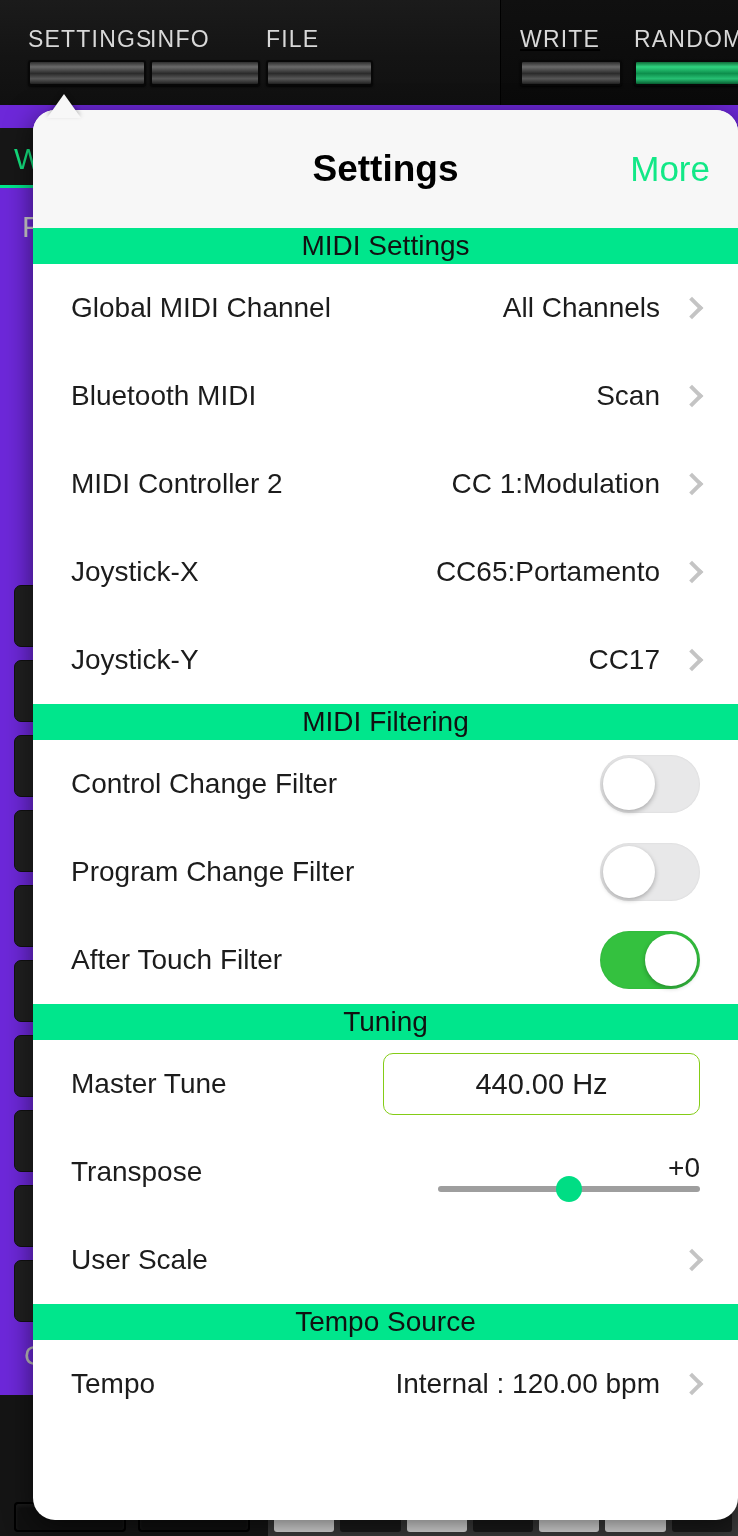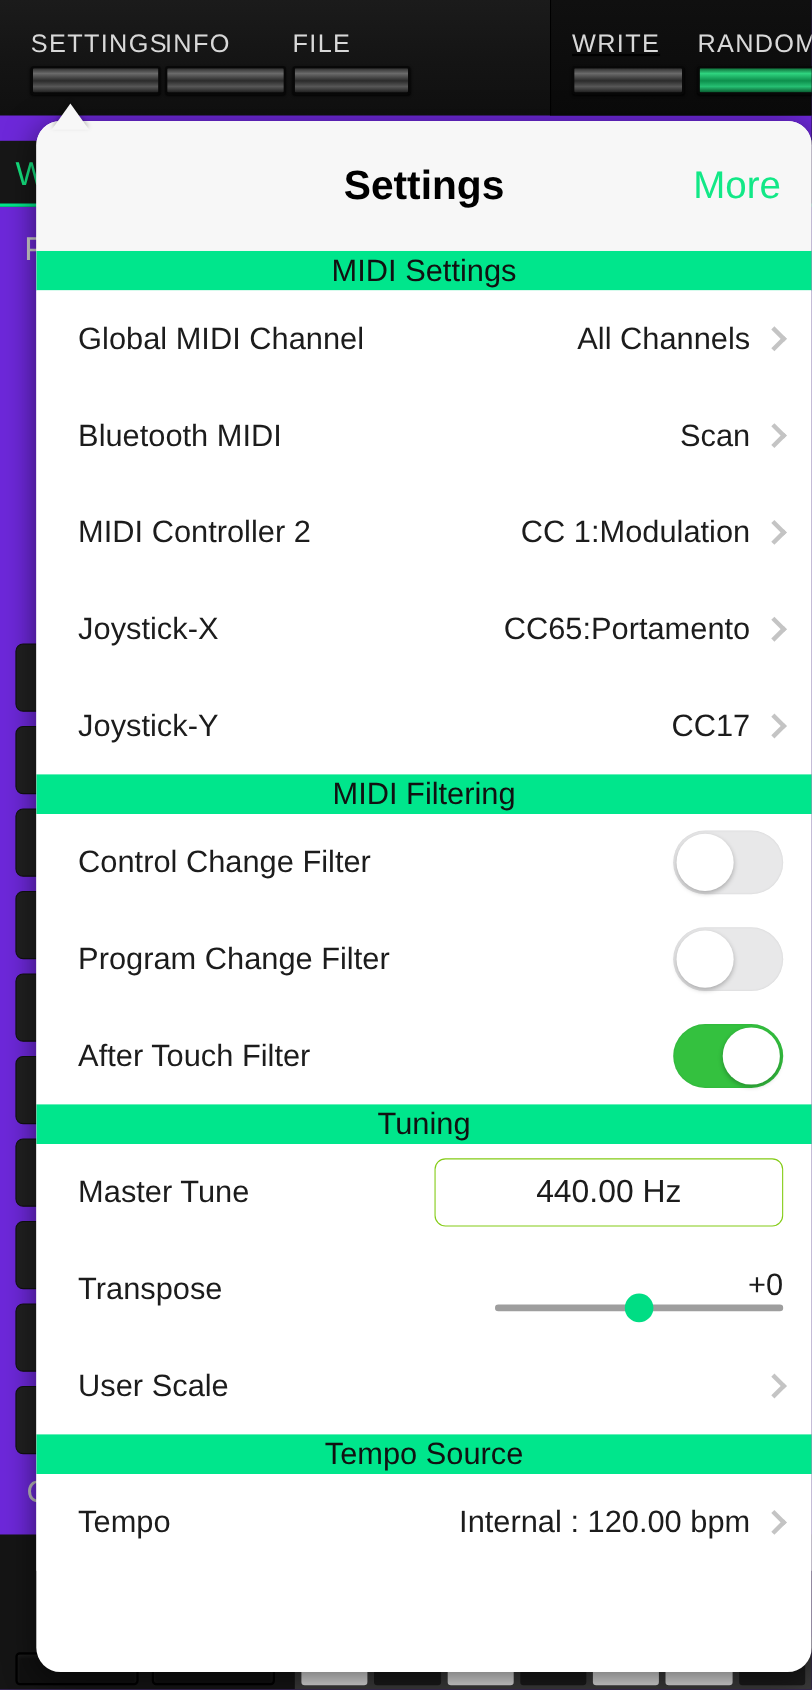--- a/index.html
+++ b/index.html
@@ -139,29 +139,29 @@
     color: #111;
     font-size: 28px;
   }
 
   .rows { background: #fff; }
 
   .row {
     position: relative;
     height: 88px;
     display: flex; align-items: center;
-    padding: 0 26px 0 38px;
+    padding: 0 38px 0 38px;
   }
   .row-label {
     font-size: 28px; color: #1c1c1c;
     flex: 0 0 auto;
   }
   .row-right {
     margin-left: auto;
-    display: flex; align-items: center; gap: 14px;
+    display: flex; align-items: center; gap: 24px;
   }
   .row-value { font-size: 28px; color: #1c1c1c; }
 
   .chev {
     width: 16px; height: 16px;
     border-right: 4px solid #c4c4c4;
     border-bottom: 4px solid #c4c4c4;
     transform: rotate(-45deg);
     flex: 0 0 auto;
   }

